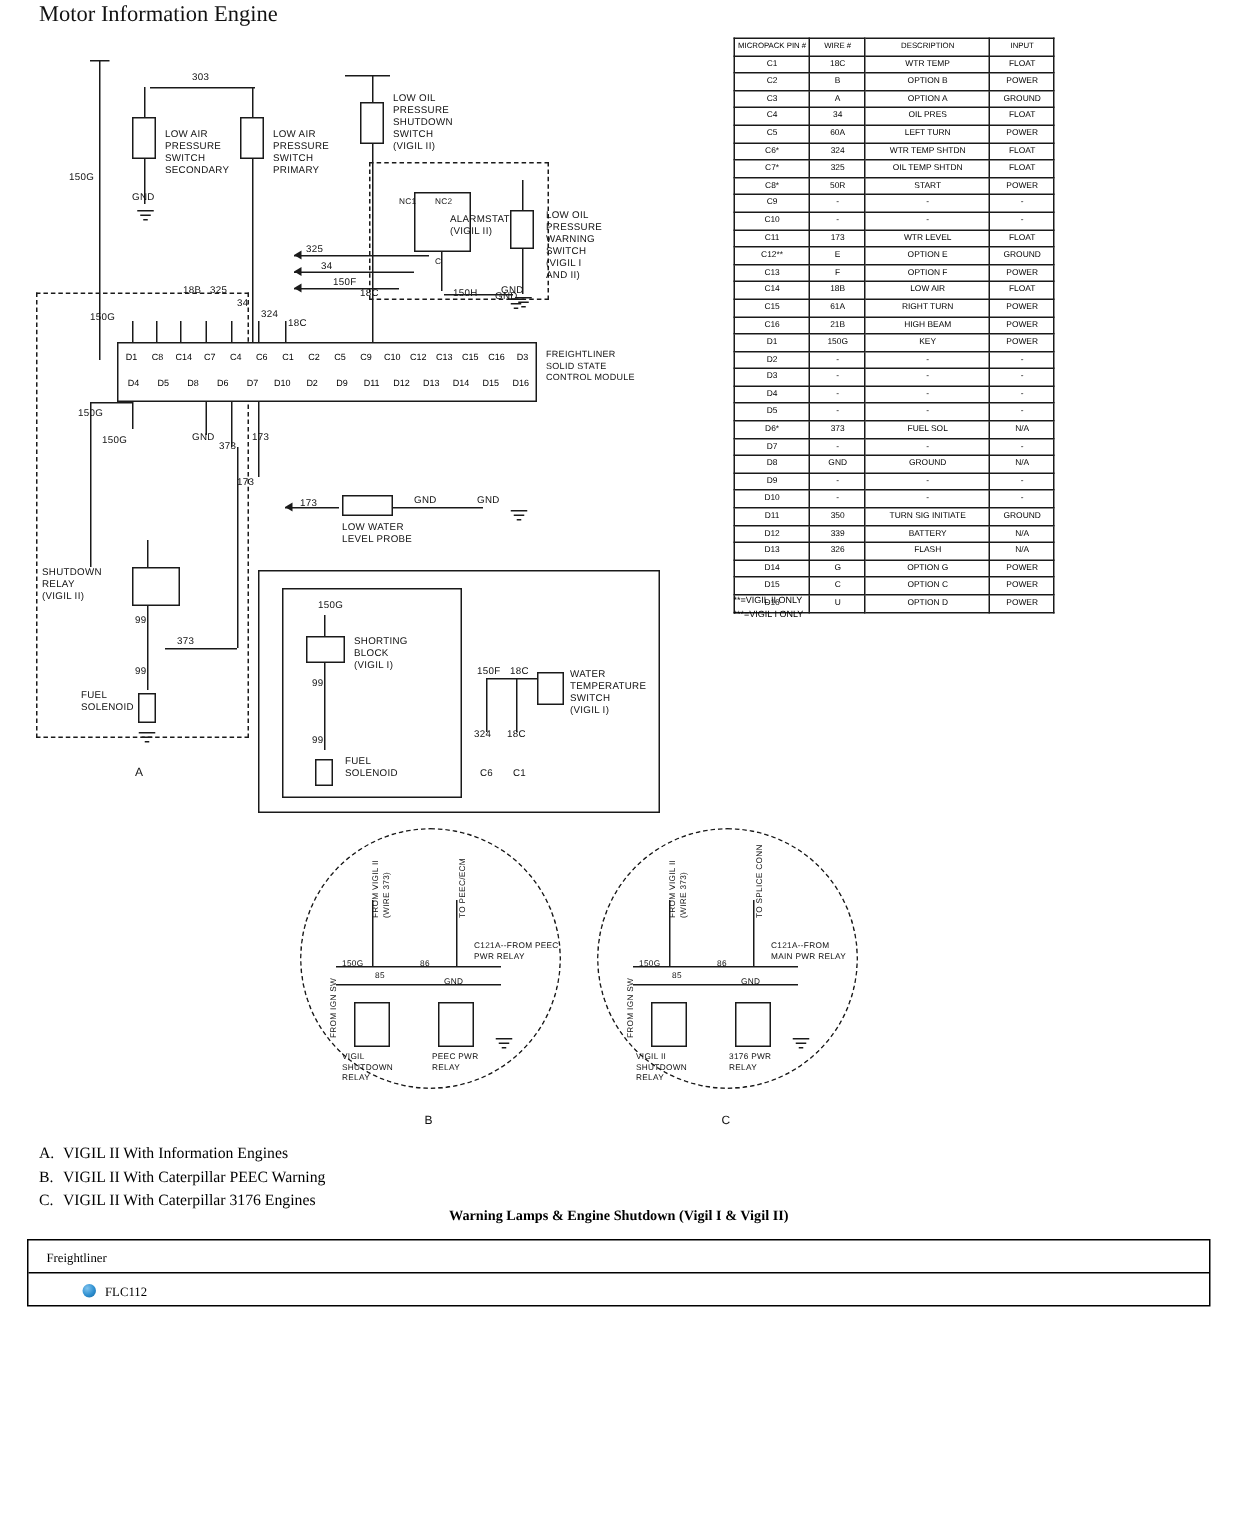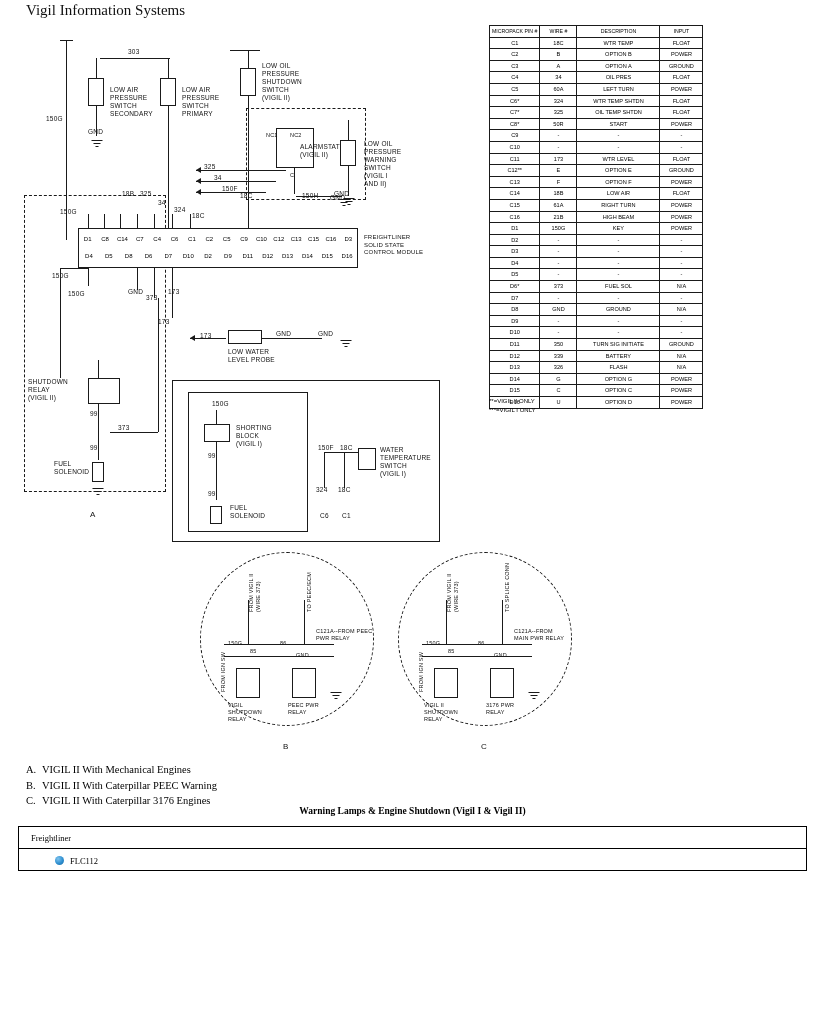--- a/index.html
+++ b/index.html
@@ -202,21 +202,21 @@
     position: absolute;
     width: 0; height: 0;
     border-top: 3px solid transparent;
     border-bottom: 3px solid transparent;
   }
   .arrowL { border-right: 5px solid #1a1a1a; }
 </style>
 </head>
 <body>
 
-<div class="page-title">Vigil Information Systems</div>
+<div class="page-title">Motor Information Engine</div>
 
 <table class="pin-table">
   <thead>
     <tr>
       <th class="c1">MICROPACK PIN #</th>
       <th class="c2">WIRE #</th>
       <th class="c3">DESCRIPTION</th>
       <th class="c4">INPUT</th>
     </tr>
   </thead>
@@ -698,21 +698,21 @@
 <div class="wire h" style="left:422px; top:656px; width:110px;"></div>
 <div class="wire v" style="left:446px; top:600px; height:44px;"></div>
 <div class="wire v" style="left:502px; top:600px; height:44px;"></div>
 <div class="gnd" style="left:528px; top:692px; width:11px;">
     <i></i>
     <i></i>
     <i></i>
   </div>
 
 <div class="legend" id="legend">
-    <div><span class="k">A.</span><span>VIGIL II With Mechanical Engines</span></div>
+    <div><span class="k">A.</span><span>VIGIL II With Information Engines</span></div>
     <div><span class="k">B.</span><span>VIGIL II With Caterpillar PEEC Warning</span></div>
     <div><span class="k">C.</span><span>VIGIL II With Caterpillar 3176 Engines</span></div>
   </div>
 
 <div class="caption">Warning Lamps &amp; Engine Shutdown (Vigil I &amp; Vigil II)</div>
 
 <div class="footer-box">
   <div class="footer-top">
     <span>Freightliner</span>
   </div>

